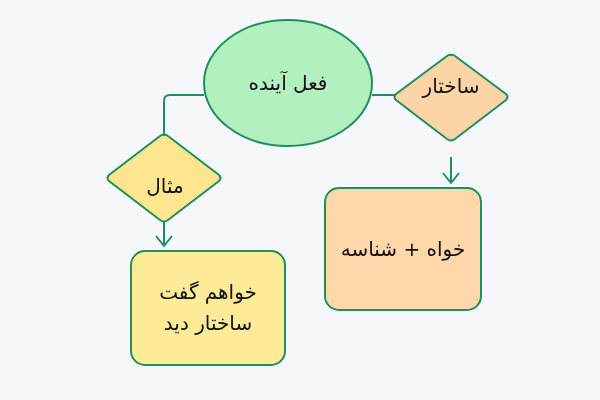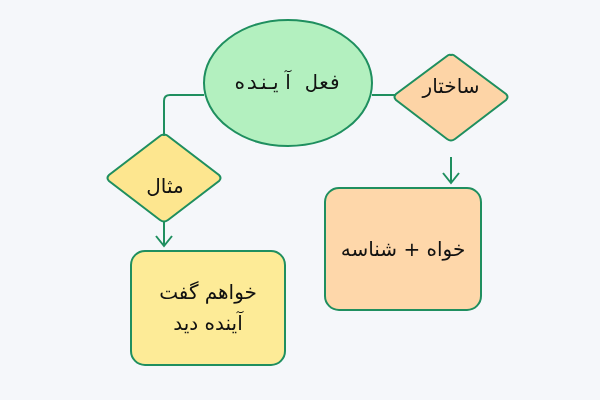--- a/index.html
+++ b/index.html
@@ -20,28 +20,28 @@
 
   <ellipse cx="288" cy="83" rx="84" ry="63" fill="#b3f0bf" stroke="#1f8f5f" stroke-width="2"></ellipse>
 
   <path d="M164 135 Q166 134 168 136 L219 175 Q222 178 219 181 L168 220 Q164 223 160 220 L109 181 Q106 178 109 175 L160 136 Q162 134 164 135 Z" fill="#fde68f" stroke="#1f8f5f" stroke-width="2"></path>
   <path d="M443 71 Q445 70 447 72 L498 110 Q501 113 498 116 L447 155 Q443 158 439 155 L388 116 Q385 113 388 110 L439 72 Q441 70 443 71 Z" transform="translate(8,-16)" fill="#fdd4a6" stroke="#1f8f5f" stroke-width="2"></path>
 
   <rect x="131" y="251" width="154" height="114" rx="14" fill="#fdeb97" stroke="#1f8f5f" stroke-width="2"></rect>
   <rect x="325" y="188" width="156" height="122" rx="14" fill="#fed7aa" stroke="#1f8f5f" stroke-width="2"></rect>
 </svg>
 
-<div class="lbl" style="left:214px;top:40px;width:148px;height:86px;flex-direction:column;font-family:Liberation Mono, monospace;">
+<div class="lbl" style="left:214px;top:40px;width:148px;height:86px;flex-direction:column;">
   <span>فعل آینده</span>
 </div>
 
 <div class="lbl" style="left:110px;top:160px;width:110px;height:36px;margin-top:8px;">مثال</div>
 
 <div class="lbl" style="left:395px;top:68px;width:112px;height:36px;">ساختار</div>
 
 <div class="lbl" style="left:131px;top:251px;width:154px;height:114px;flex-direction:column;">
   <span>خواهم گفت</span>
-  <span>آینده دید</span>
+  <span>ساختار دید</span>
 </div>
 
 <div class="lbl" style="left:325px;top:188px;width:156px;height:122px;flex-direction:column;">
   <span>خواه + شناسه</span>
 </div>
 
 </body></html>

